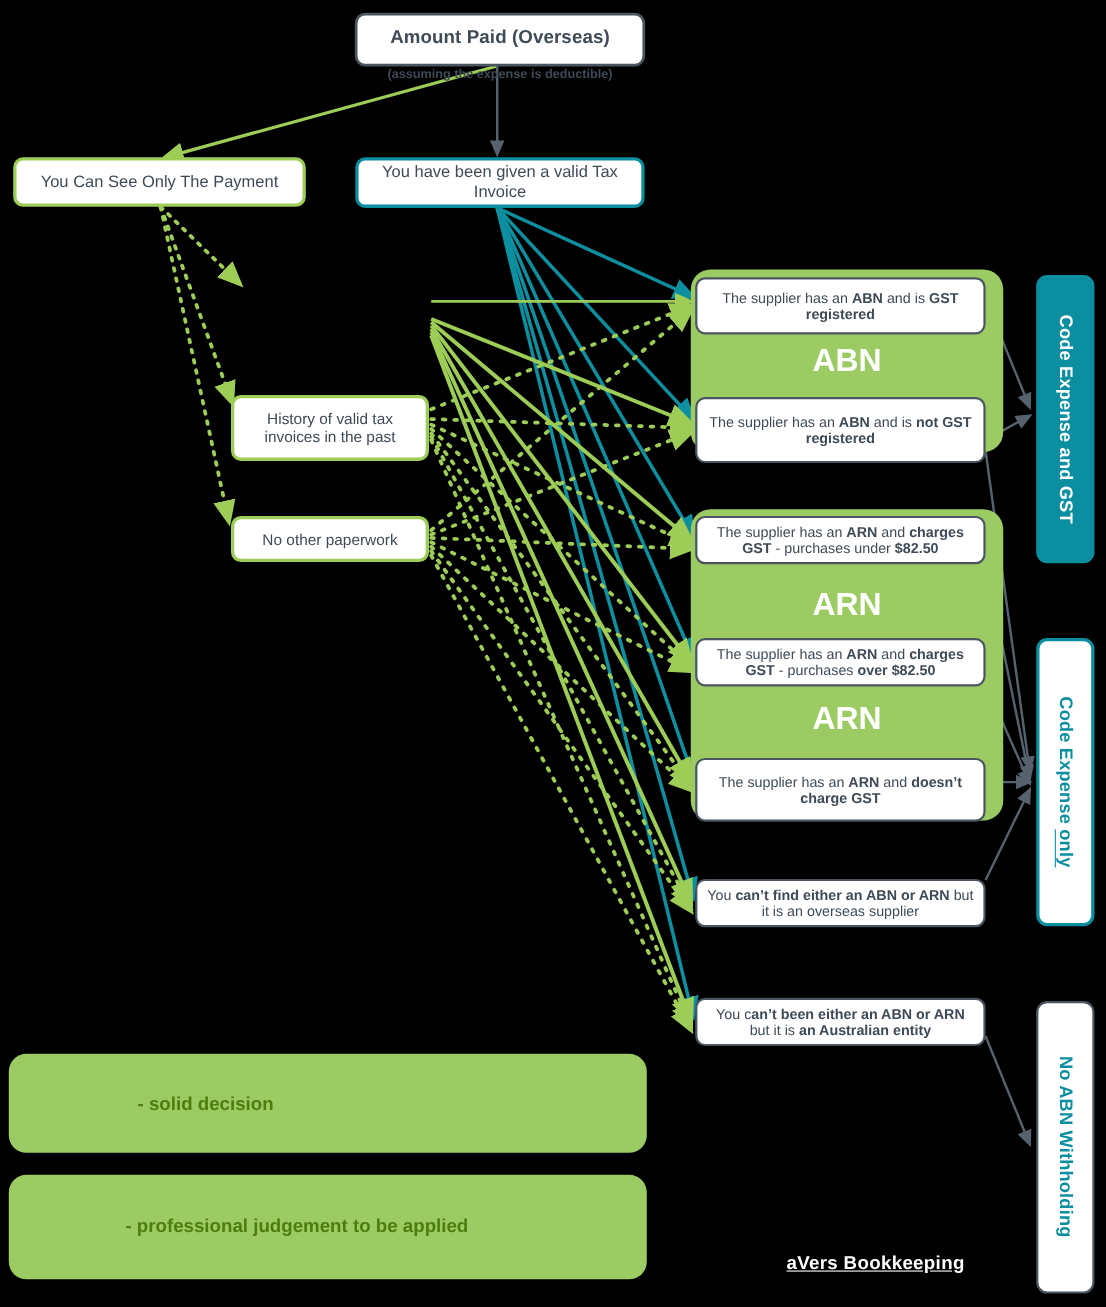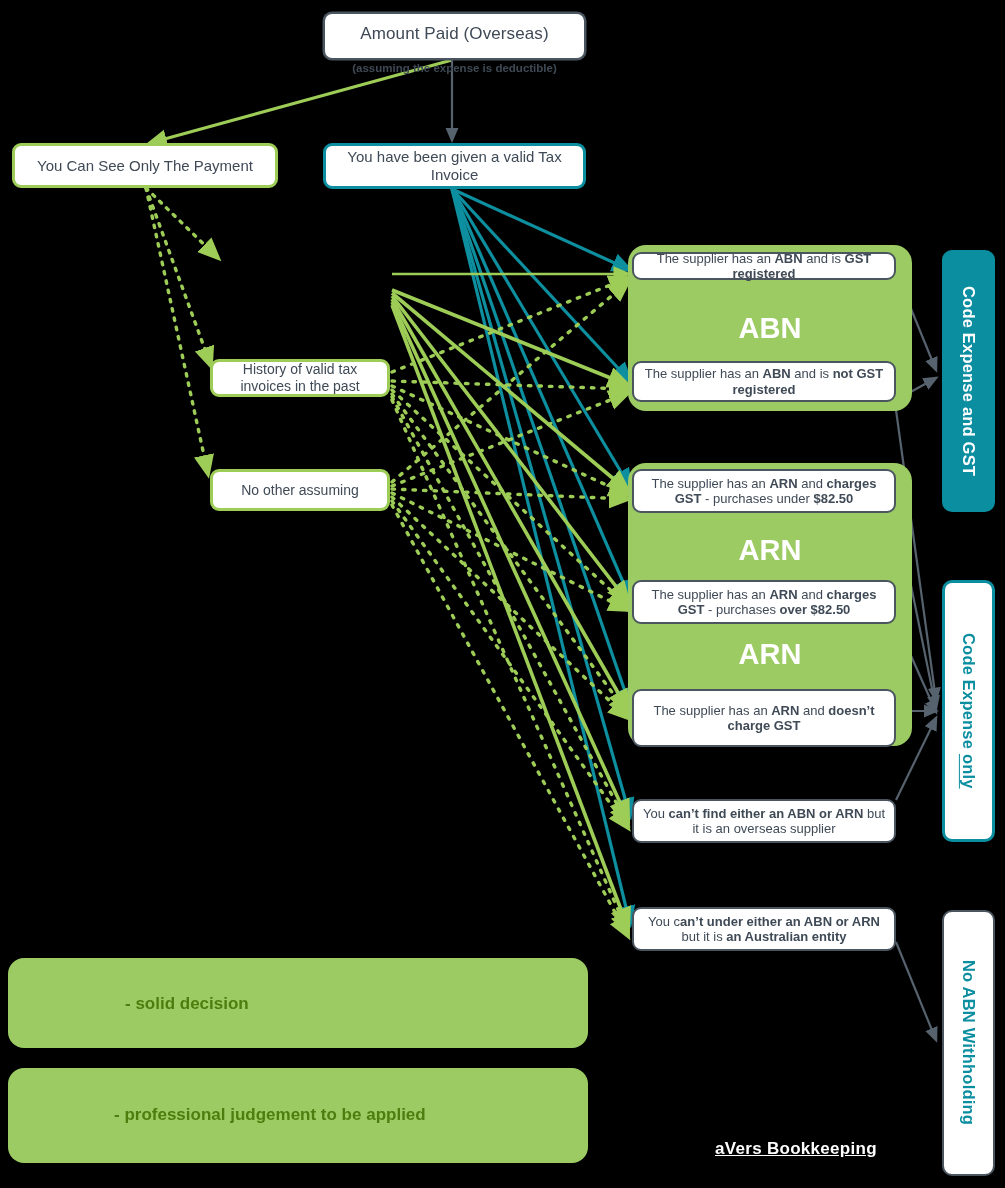--- a/index.html
+++ b/index.html
@@ -36,21 +36,21 @@
   }
   .node .txt { display: block; padding: 0 8px; }
   .node b { font-weight: bold; color: #3f4a56; }
 
   
   #root-node {
     border: 2.5px solid #4a5560;
     box-shadow: 0 0 0 0.5px #4a5560;
     flex-direction: column;
   }
-  #root-node .l1 { font-size: 17px; font-weight: normal; letter-spacing: .1px; margin-top: 28px; }
+  #root-node .l1 { font-size: 17px; font-weight: bold; letter-spacing: .1px; margin-top: 28px; }
   #root-node .l2 { font-size: 11.5px; font-weight: bold; margin-top: 18px; }
 
   .node-green { border: 3px solid #9ecd57; }
   .node-teal  { border: 3px solid #0b8ea0; }
   .node-dark  { border: 2.5px solid #4a5560; }
 
   
   .group-panel {
     position: absolute;
     background: #9ccb63;
@@ -237,57 +237,57 @@
     <div class="l2">(assuming the expense is deductible)</div>
   </div>
 
   <div class="node node-green" style="left:12px; top:143px; width:266px; height:45px; font-size:15px;">
     <span class="txt">You Can See Only The Payment</span>
   </div>
   <div class="node node-teal" style="left:323px; top:143px; width:263px; height:46px; font-size:15px;">
     <span class="txt">You have been given a valid Tax Invoice</span>
   </div>
 
-  <div class="node node-green" style="left:210px; top:359px; width:180px; height:38px; font-size:14px;">
+  <div class="node node-green" style="left:210px; top:359px; width:180px; height:60px; font-size:14px;">
     <span class="txt">History of valid tax invoices in the past</span>
   </div>
   <div class="node node-green" style="left:210px; top:469px; width:180px; height:42px; font-size:14px;">
-    <span class="txt">No other assuming</span>
+    <span class="txt">No other paperwork</span>
   </div>
 
   <div class="group-label" style="top:312px; left:628px; width:284px;">
     <span>ABN</span>
   </div>
   <div class="group-label" style="top:534px; left:628px; width:284px;">
     <span>ARN</span>
   </div>
   <div class="group-label" style="top:638px; left:628px; width:284px;">
     <span>ARN</span>
   </div>
 
-  <div class="node node-dark fs13" style="left:632px; top:252px; width:264px; height:28px;">
+  <div class="node node-dark fs13" style="left:632px; top:252px; width:264px; height:52px;">
     <span class="txt">The supplier has an <b>ABN</b> and is <b>GST registered</b></span>
   </div>
-  <div class="node node-dark fs13" style="left:632px; top:361px; width:264px; height:41px;">
+  <div class="node node-dark fs13" style="left:632px; top:361px; width:264px; height:60px;">
     <span class="txt">The supplier has an <b>ABN</b> and is <b>not GST registered</b></span>
   </div>
   <div class="node node-dark fs13" style="left:632px; top:469px; width:264px; height:44px;">
     <span class="txt">The supplier has an <b>ARN</b> and <b>charges GST</b> - purchases under <b>$82.50</b></span>
   </div>
   <div class="node node-dark fs13" style="left:632px; top:580px; width:264px; height:44px;">
     <span class="txt">The supplier has an <b>ARN</b> and <b>charges GST</b> - purchases <b>over $82.50</b></span>
   </div>
   <div class="node node-dark fs13" style="left:632px; top:689px; width:264px; height:58px;">
     <span class="txt">The supplier has an <b>ARN</b> and <b>doesn’t charge GST</b></span>
   </div>
   <div class="node node-dark fs13" style="left:632px; top:799px; width:264px; height:44px;">
     <span class="txt">You <b>can’t find either an ABN or ARN</b> but it is an overseas supplier</span>
   </div>
   <div class="node node-dark fs13" style="left:632px; top:907px; width:264px; height:44px;">
-    <span class="txt">You c<b>an’t under either an ABN or ARN</b> but it is <b>an Australian entity</b></span>
+    <span class="txt">You c<b>an’t been either an ABN or ARN</b> but it is <b>an Australian entity</b></span>
   </div>
 
   <div id="out-gst" class="vnode" style="left:942px; top:250px; width:53px; height:262px;">
     <span>Code Expense and GST</span>
   </div>
   <div id="out-expense" class="vnode" style="left:942px; top:580px; width:53px; height:262px;">
     <span><i style="font-style:normal">Code Expense </i><i class="u" style="font-style:normal">only</i></span>
   </div>
   <div id="out-noabn" class="vnode" style="left:942px; top:910px; width:53px; height:266px;">
     <span>No ABN Withholding</span>

